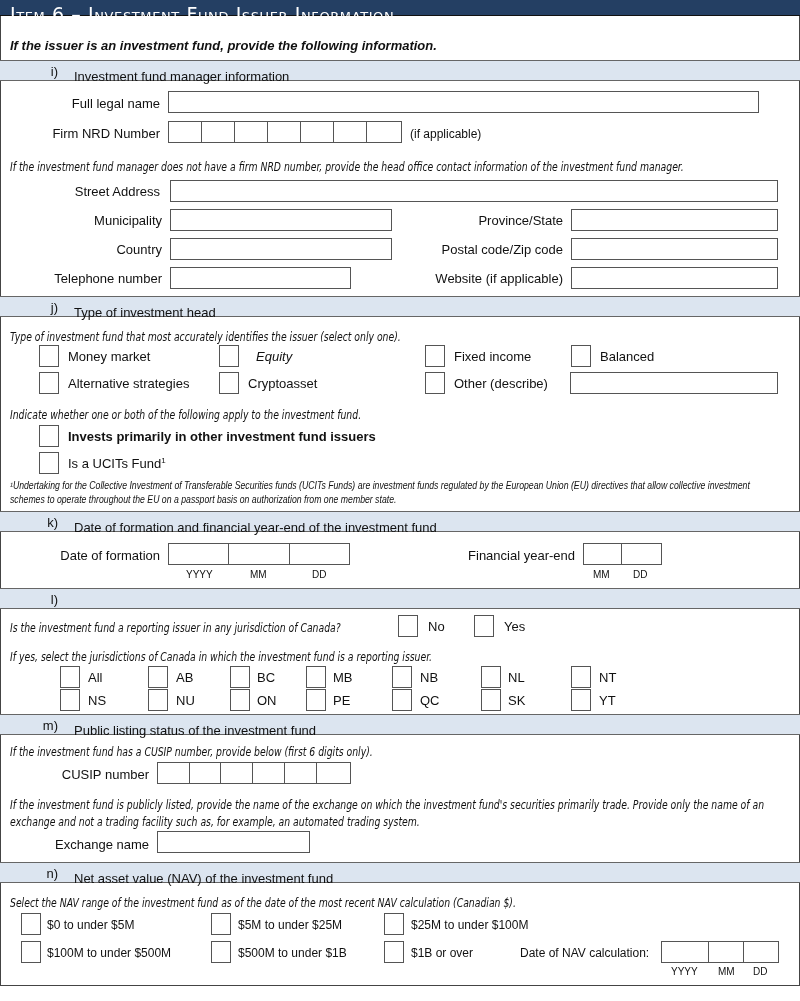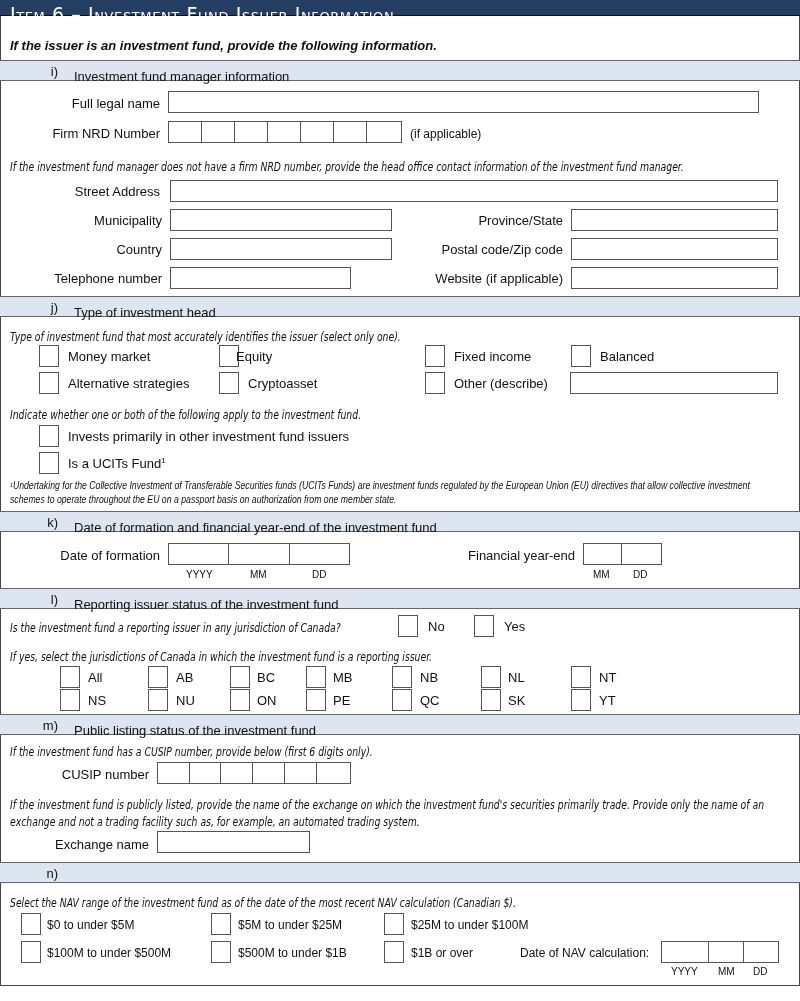--- a/index.html
+++ b/index.html
@@ -73,37 +73,37 @@
 <div class="abs sec" style="top:296px;">
   <span class="letter">j)</span>
   <span class="sectitle">Type of investment head</span>
 </div>
 
 <div class="abs note" style="left:10px; top:330px; white-space:nowrap; transform:scaleX(0.86);">Type of investment fund that most accurately identifies the issuer (select only one).</div>
 
 <div class="abs cb" style="left:39px; top:345px;"></div>
 <div class="abs cb-lbl" style="left:68px; top:349px;">Money market</div>
 <div class="abs cb" style="left:219px; top:345px;"></div>
-<div class="abs cb-lbl" style="left:236px; top:349px;">Equity</div>
+<div class="abs cb-lbl" style="left:256px; top:349px;font-style:italic;">Equity</div>
 <div class="abs cb" style="left:425px; top:345px;"></div>
 <div class="abs cb-lbl" style="left:454px; top:349px;">Fixed income</div>
 <div class="abs cb" style="left:571px; top:345px;"></div>
 <div class="abs cb-lbl" style="left:600px; top:349px;">Balanced</div>
 
 <div class="abs cb" style="left:39px; top:372px;"></div>
 <div class="abs cb-lbl" style="left:68px; top:376px;">Alternative strategies</div>
 <div class="abs cb" style="left:219px; top:372px;"></div>
 <div class="abs cb-lbl" style="left:248px; top:376px;">Cryptoasset</div>
 <div class="abs cb" style="left:425px; top:372px;"></div>
 <div class="abs cb-lbl" style="left:454px; top:376px;">Other (describe)</div>
 <div class="abs box" style="left:570px; top:372px; width:208px;"></div>
 
 <div class="abs note" style="left:10px; top:408px; white-space:nowrap; transform:scaleX(0.86);">Indicate whether one or both of the following apply to the investment fund.</div>
 <div class="abs cb" style="left:39px; top:425px;"></div>
-<div class="abs cb-lbl" style="left:68px; top:429px;">Invests primarily in other investment fund issuers</div>
+<div class="abs cb-lbl" style="left:68px; top:429px;font-weight:bold;">Invests primarily in other investment fund issuers</div>
 <div class="abs cb" style="left:39px; top:452px;"></div>
 <div class="abs cb-lbl" style="left:68px; top:456px;"><span>Is a UCITs Fund</span><sup style="font-size:8px;">1</sup></div>
 
 <div class="abs foot" style="left:10px; top:479px; width:880px; transform:scaleX(0.87); transform-origin:left top;">¹Undertaking for the Collective Investment of Transferable Securities funds (UCITs Funds) are investment funds regulated by the European Union (EU) directives that allow collective investment schemes to operate throughout the EU on a passport basis on authorization from one member state.</div>
 
 <div class="abs sec" style="top:511px;">
   <span class="letter">k)</span>
   <span class="sectitle">Date of formation and financial year-end of the investment fund</span>
 </div>
 
@@ -120,21 +120,20 @@
 <div class="abs lbl" style="right:225px; top:548px;">Financial year-end</div>
 <div class="abs cells" style="left:583px; top:543px; width:79px;">
   <div class="c" style="width:39px"></div>
   <div class="c" style="width:40px"></div>
 </div>
 <div class="abs sub" style="left:593px; top:569px;">MM</div>
 <div class="abs sub" style="left:633px; top:569px;">DD</div>
 
 <div class="abs sec" style="top:588px;">
   <span class="letter">l)</span>
-  <span class="sectitle">Reporting issuer status of the investment fund</span>
 </div>
 
 <div class="abs note" style="left:10px; top:621px; white-space:nowrap; transform:scaleX(0.86);">Is the investment fund a reporting issuer in any jurisdiction of Canada?</div>
 <div class="abs cb" style="left:398px; top:615px;"></div>
 <div class="abs cb-lbl" style="left:428px; top:619px;">No</div>
 <div class="abs cb" style="left:474px; top:615px;"></div>
 <div class="abs cb-lbl" style="left:504px; top:619px;">Yes</div>
 
 <div class="abs note" style="left:10px; top:650px; white-space:nowrap; transform:scaleX(0.86);">If yes, select the jurisdictions of Canada in which the investment fund is a reporting issuer.</div>
 
@@ -183,20 +182,21 @@
   <div class="c" style="width:33px"></div>
   <div class="c" style="width:33px"></div>
 </div>
 
 <div class="abs note" style="left:10px; top:797px; width:905px; line-height:17px; transform:scaleX(0.86);">If the investment fund is publicly listed, provide the name of the exchange on which the investment fund's securities primarily trade. Provide only the name of an exchange and not a trading facility such as, for example, an automated trading system.</div>
 <div class="abs lbl" style="right:651px; top:837px;">Exchange name</div>
 <div class="abs box" style="left:157px; top:831px; width:153px;"></div>
 
 <div class="abs sec" style="top:862px;">
   <span class="letter">n)</span>
+  <span class="sectitle">Net asset value (NAV) of the investment fund</span>
 </div>
 
 <div class="abs note" style="left:10px; top:896px; white-space:nowrap; transform:scaleX(0.86);">Select the NAV range of the investment fund as of the date of the most recent NAV calculation (Canadian $).</div>
 
 <div class="abs cb" style="left:21px; top:913px;"></div>
 <div class="abs cb-lbl" style="left:47px; top:918px; font-size:12px;">$0 to under $5M</div>
 <div class="abs cb" style="left:211px; top:913px;"></div>
 <div class="abs cb-lbl" style="left:238px; top:918px; font-size:12px;">$5M to under $25M</div>
 <div class="abs cb" style="left:384px; top:913px;"></div>
 <div class="abs cb-lbl" style="left:411px; top:918px; font-size:12px;">$25M to under $100M</div>

